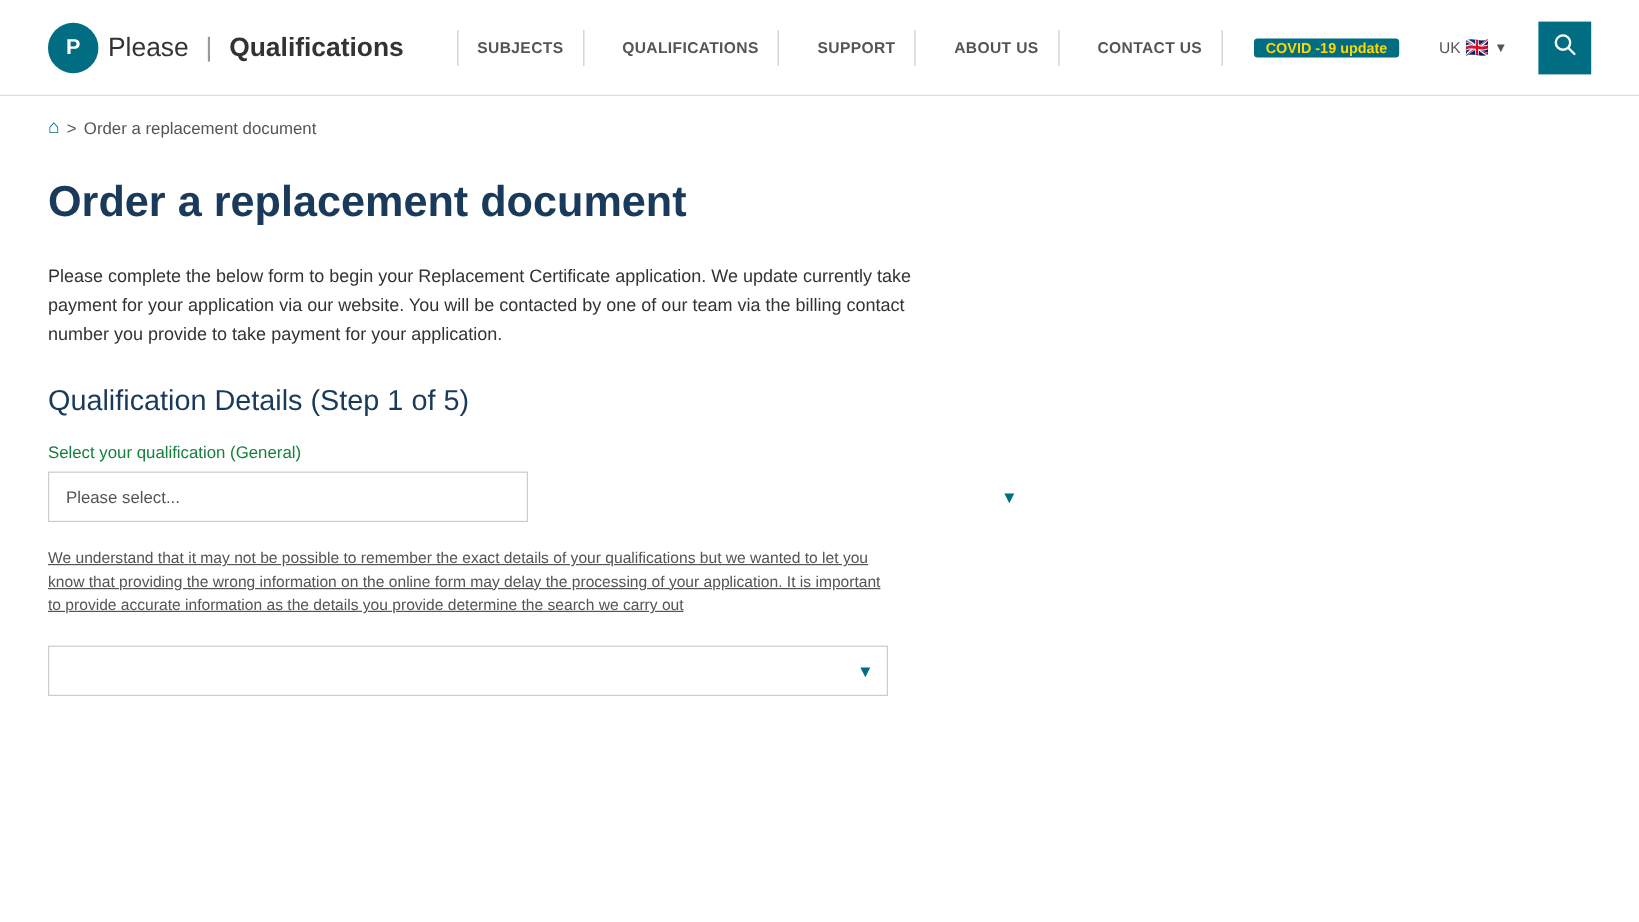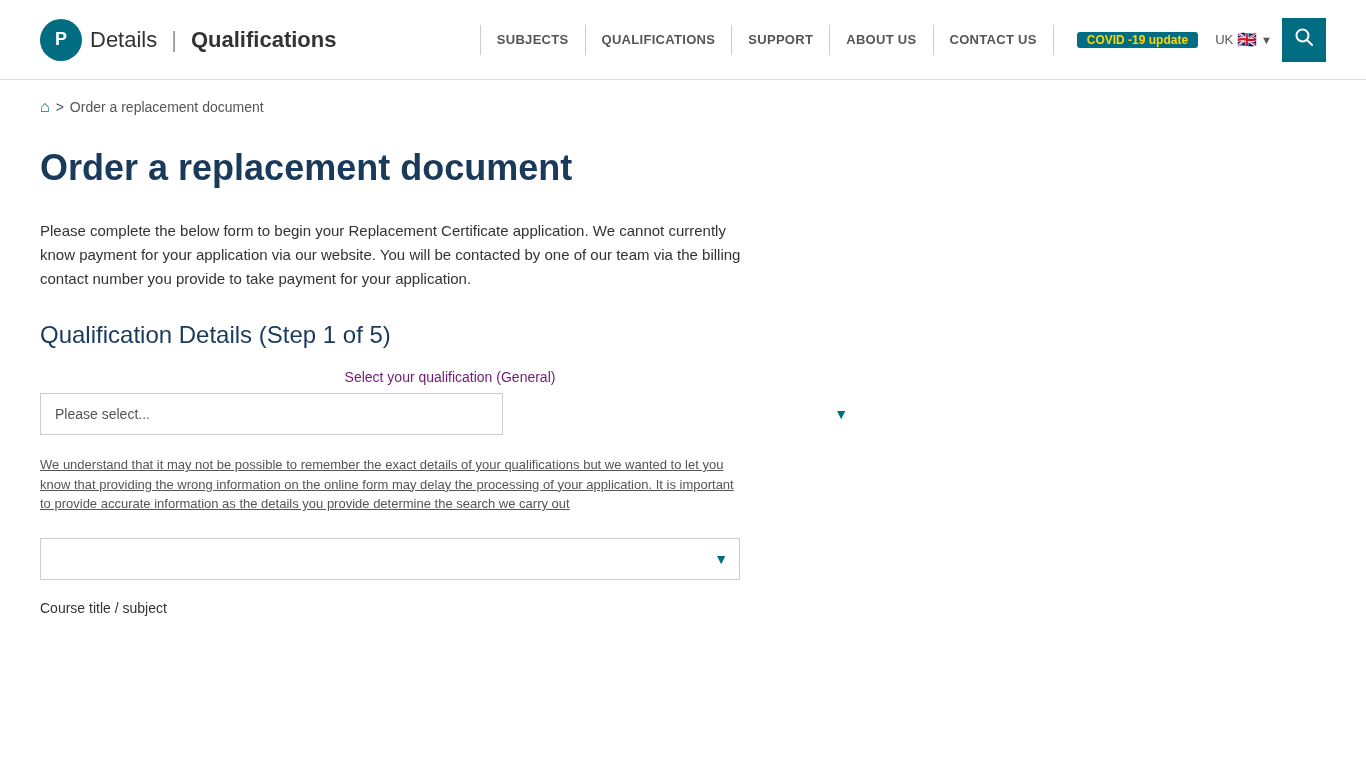--- a/index.html
+++ b/index.html
@@ -43,21 +43,21 @@
       font-size: 22px;
     }
     .logo-qual {
       font-size: 22px;
       font-weight: bold;
       color: #333;
     }
     .nav-area {
       display: flex;
       align-items: center;
-      gap: 0;
+      gap: 16px;
     }
     .nav-item {
       padding: 0 16px;
       font-size: 13px;
       font-weight: bold;
       color: #555;
       text-transform: uppercase;
       letter-spacing: 0.3px;
       cursor: pointer;
       border-right: 1px solid #ccc;
@@ -68,21 +68,21 @@
     .nav-item:first-child {
       border-left: 1px solid #ccc;
     }
     .covid-badge {
       background: #006d82;
       color: #ffd700;
       font-size: 12px;
       font-weight: bold;
       padding: 1px 10px;
       border-radius: 3px;
-      margin-left: 23px;
+      margin-left: 10px;
       cursor: pointer;
     }
     .lang-selector {
       display: flex;
       align-items: center;
       gap: 4px;
       margin-left: 17px;
       font-size: 13px;
       color: #555;
       cursor: pointer;
@@ -151,31 +151,30 @@
       max-width: 720px;
     }
     .section-title {
       font-size: 24px;
       color: #1a3a5c;
       font-weight: normal;
       margin-bottom: 20px;
     }
     .form-label {
       font-size: 14px;
-      color: #701a75;
+      color: #15803d;
       margin-bottom: 8px;
       display: block;
-      text-align: center;
     }
     .select-wrapper {
       position: relative;
       margin-bottom: 16px;
     }
     .select-dropdown {
-      width: 463px;
+      width: 400px;
       padding: 12px 40px 12px 14px;
       border: 1px solid #ccc;
       font-size: 14px;
       color: #555;
       background: #fff;
       appearance: none;
       -webkit-appearance: none;
       cursor: pointer;
       outline: none;
     }
@@ -233,21 +232,21 @@
     }
   </style>
 </head>
 <body>
 
 <header class="header">
   <div class="logo-area">
     <div class="logo-circle">
       <span>P</span>
     </div>
-    <span class="logo-text">Details</span>
+    <span class="logo-text">Please</span>
     <span class="logo-divider">|</span>
     <span class="logo-qual">Qualifications</span>
   </div>
 
   <nav class="nav-area">
     <div class="nav-item">SUBJECTS</div>
     <div class="nav-item">QUALIFICATIONS</div>
     <div class="nav-item">SUPPORT</div>
     <div class="nav-item">ABOUT US</div>
     <div class="nav-item">CONTACT US</div>
@@ -273,21 +272,21 @@
 
 <div class="breadcrumb">
   <span class="breadcrumb-home">⌂</span>
   <span class="breadcrumb-sep">&gt;</span>
   <span class="breadcrumb-current">Order a replacement document</span>
 </div>
 
 <main class="main-content">
   <h1 class="page-title">Order a replacement document</h1>
 
-  <p class="intro-text">Please complete the below form to begin your Replacement Certificate application. We cannot currently know payment for your application via our website. You will be contacted by one of our team via the billing contact number you provide to take payment for your application.</p>
+  <p class="intro-text">Please complete the below form to begin your Replacement Certificate application. We update currently take payment for your application via our website. You will be contacted by one of our team via the billing contact number you provide to take payment for your application.</p>
 
   <h2 class="section-title">Qualification Details (Step 1 of 5)</h2>
 
   <div class="form-group">
     <label class="form-label">Select your qualification (General)</label>
     <div class="select-wrapper">
       <select class="select-dropdown">
         <option value="">Please select...</option>
       </select>
       <span class="select-arrow">▼</span>
@@ -298,16 +297,13 @@
 
   <div class="form-group">
     <div class="form-field-full">
       <select class="select-dropdown-full">
         <option value=""></option>
       </select>
       <span class="select-arrow-full">▼</span>
     </div>
   </div>
 
-  <div class="form-group">
-    <label class="course-label">Course title / subject</label>
-  </div>
 </main>
 
 </body></html>

